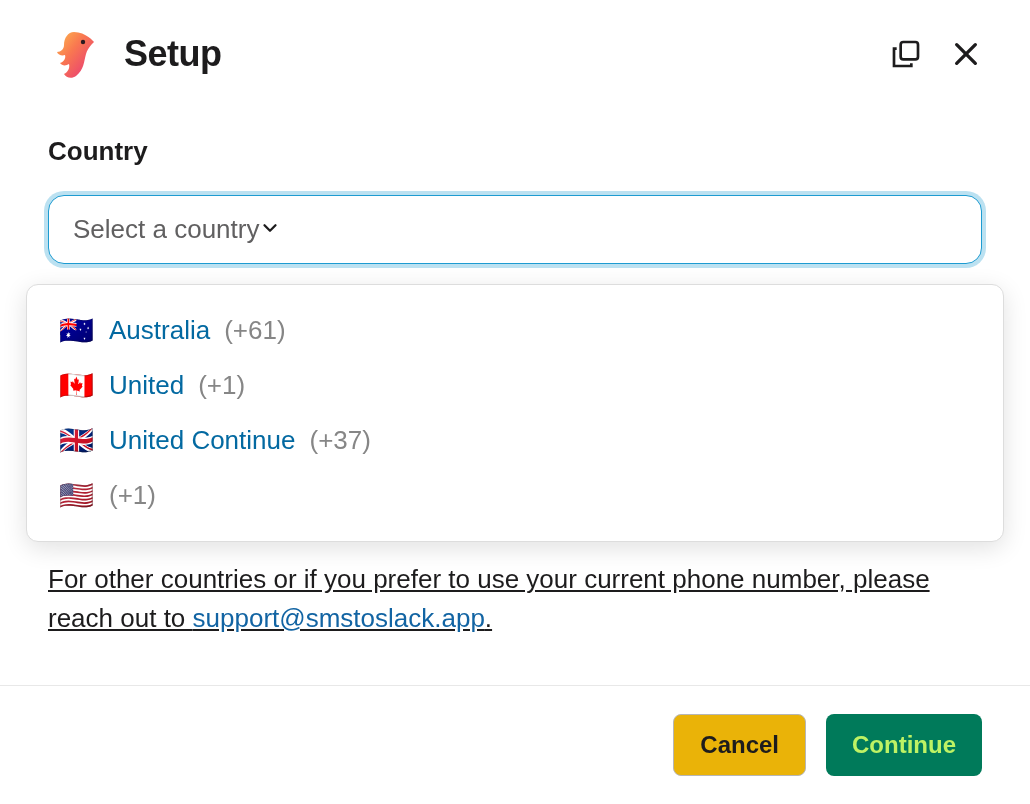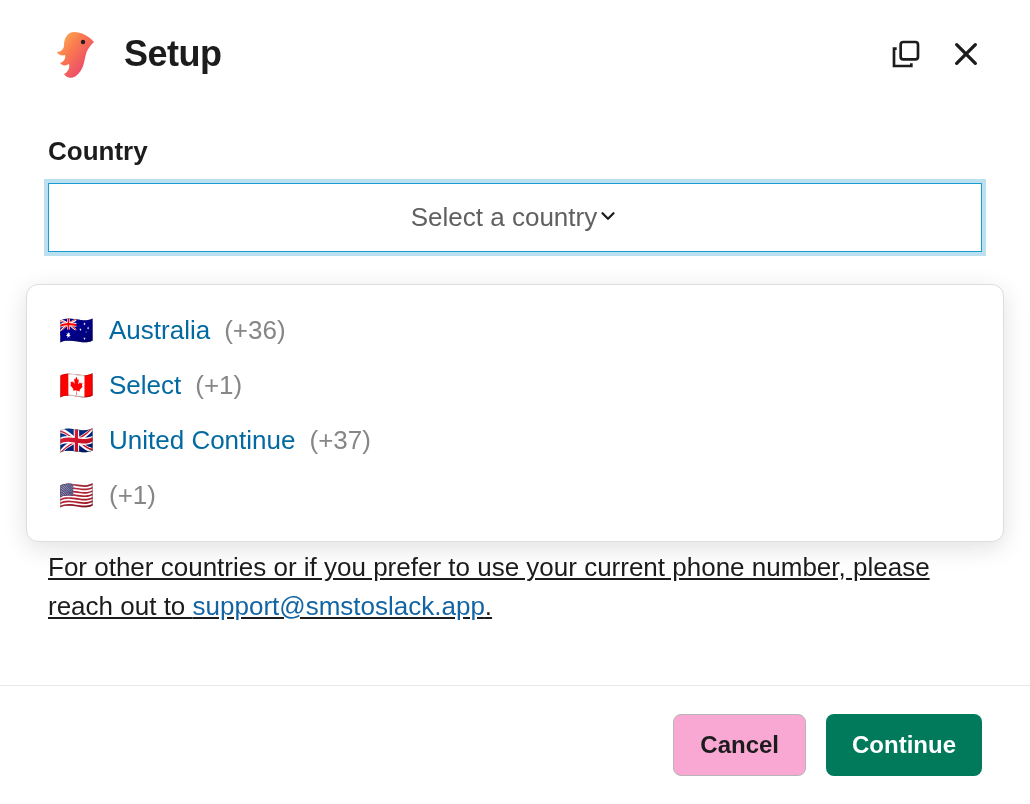--- a/index.html
+++ b/index.html
@@ -58,31 +58,31 @@
       color: #1d1c1d;
     }
     .modal-body {
       padding: 0 48px;
       position: relative;
     }
     .field-label {
       font-size: 26px;
       font-weight: 700;
       color: #1d1c1d;
-      margin-bottom: 16px;
+      margin-bottom: 28px;
       margin-top: 32px;
     }
     .select-box {
       width: 100%;
       border: 1px solid #bbb;
-      border-radius: 0;
+      border-radius: 16px;
       padding: 18px 24px;
       display: flex;
       align-items: center;
-      justify-content: center;
+      justify-content: flex-start;
       background: #fff;
       cursor: pointer;
       box-shadow: 0 0 0 4px rgba(29, 155, 209, 0.3);
       border-color: #1d9bd1;
     }
     .select-placeholder {
       font-size: 26px;
       color: #616061;
     }
     .chevron {
@@ -146,27 +146,27 @@
     }
     .btn {
       padding: 16px 26px;
       border-radius: 8px;
       font-size: 24px;
       font-weight: 700;
       cursor: pointer;
       border: none;
     }
     .btn-cancel {
-      background: #f9a8d4;
+      background: #eab308;
       border: 1px solid #b6b6b6;
       color: #1d1c1d;
     }
     .btn-continue {
       background: #007a5a;
-      color: #ffffff;
+      color: #bef264;
     }
   </style>
 </head>
 <body>
 
 <div class="modal-header">
   <div class="header-left">
     <div class="app-logo">
       <svg viewBox="0 0 52 52">
         <defs>
@@ -207,25 +207,25 @@
       <svg width="22" height="22" viewBox="0 0 24 24" fill="none" stroke="currentColor" stroke-width="2.5" stroke-linecap="round" stroke-linejoin="round">
         <polyline points="6 9 12 15 18 9"></polyline>
       </svg>
     </span>
   </div>
 
   <div class="dropdown">
     <div class="dropdown-item">
       <span class="flag">🇦🇺</span>
       <span class="country-name">Australia</span>
-      <span class="country-code">(+36)</span>
+      <span class="country-code">(+61)</span>
     </div>
     <div class="dropdown-item">
       <span class="flag">🇨🇦</span>
-      <span class="country-name">Select</span>
+      <span class="country-name">United</span>
       <span class="country-code">(+1)</span>
     </div>
     <div class="dropdown-item">
       <span class="flag">🇬🇧</span>
       <span class="country-name">United Continue</span>
       <span class="country-code">(+37)</span>
     </div>
     <div class="dropdown-item">
       <span class="flag">🇺🇸</span>
       <span class="country-code">(+1)</span>

